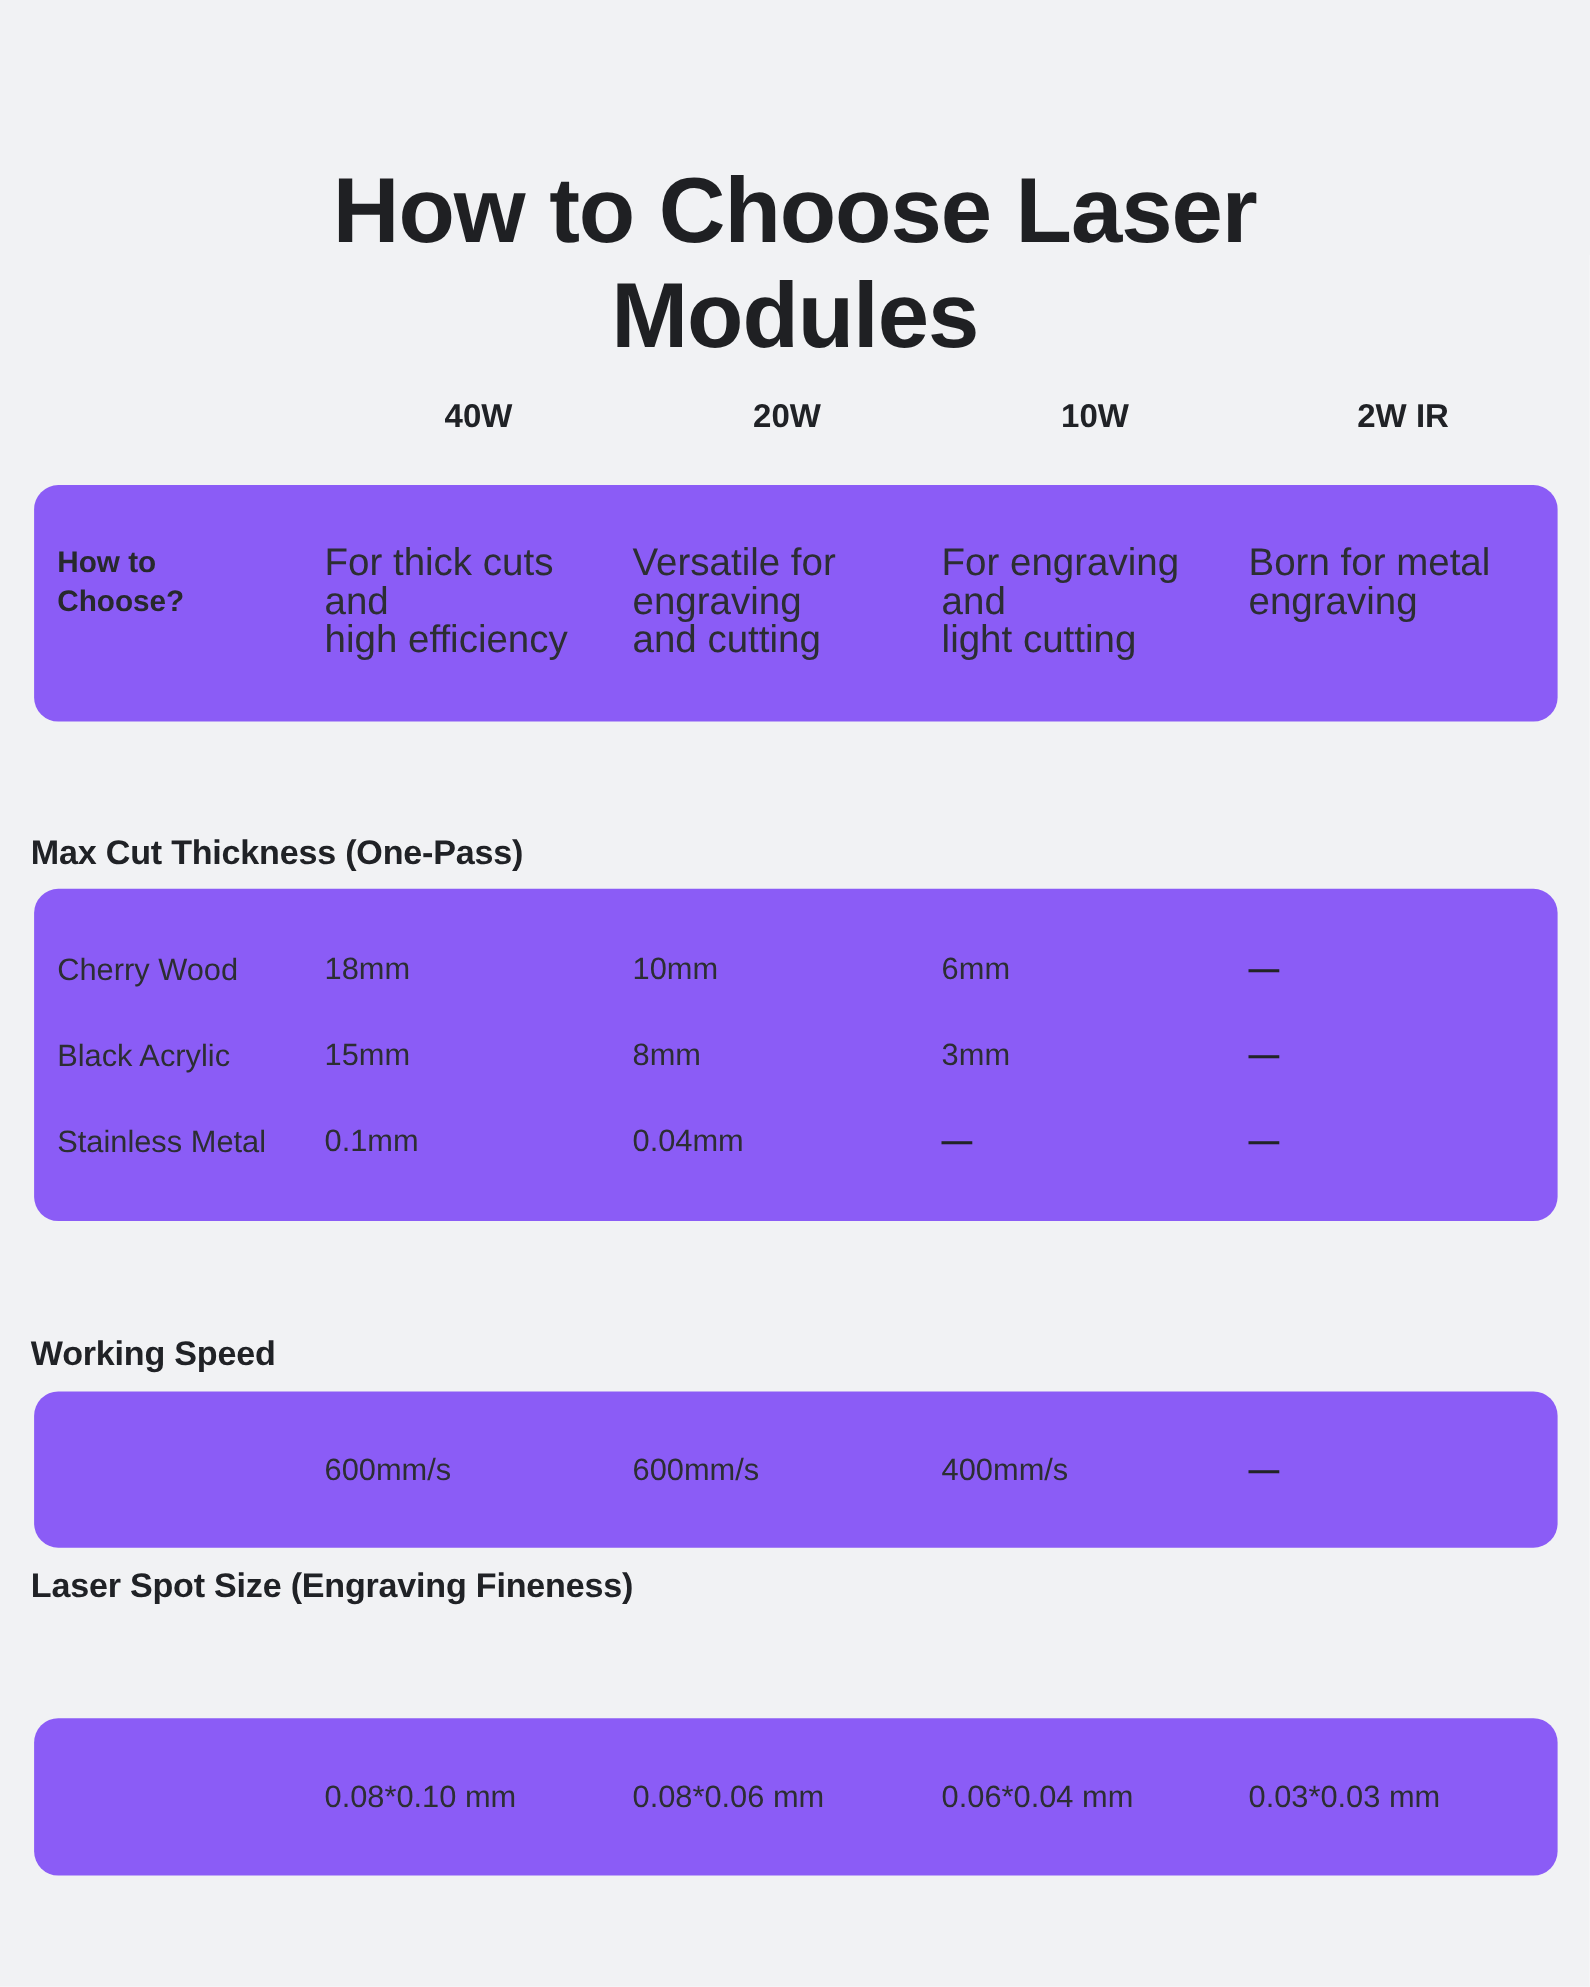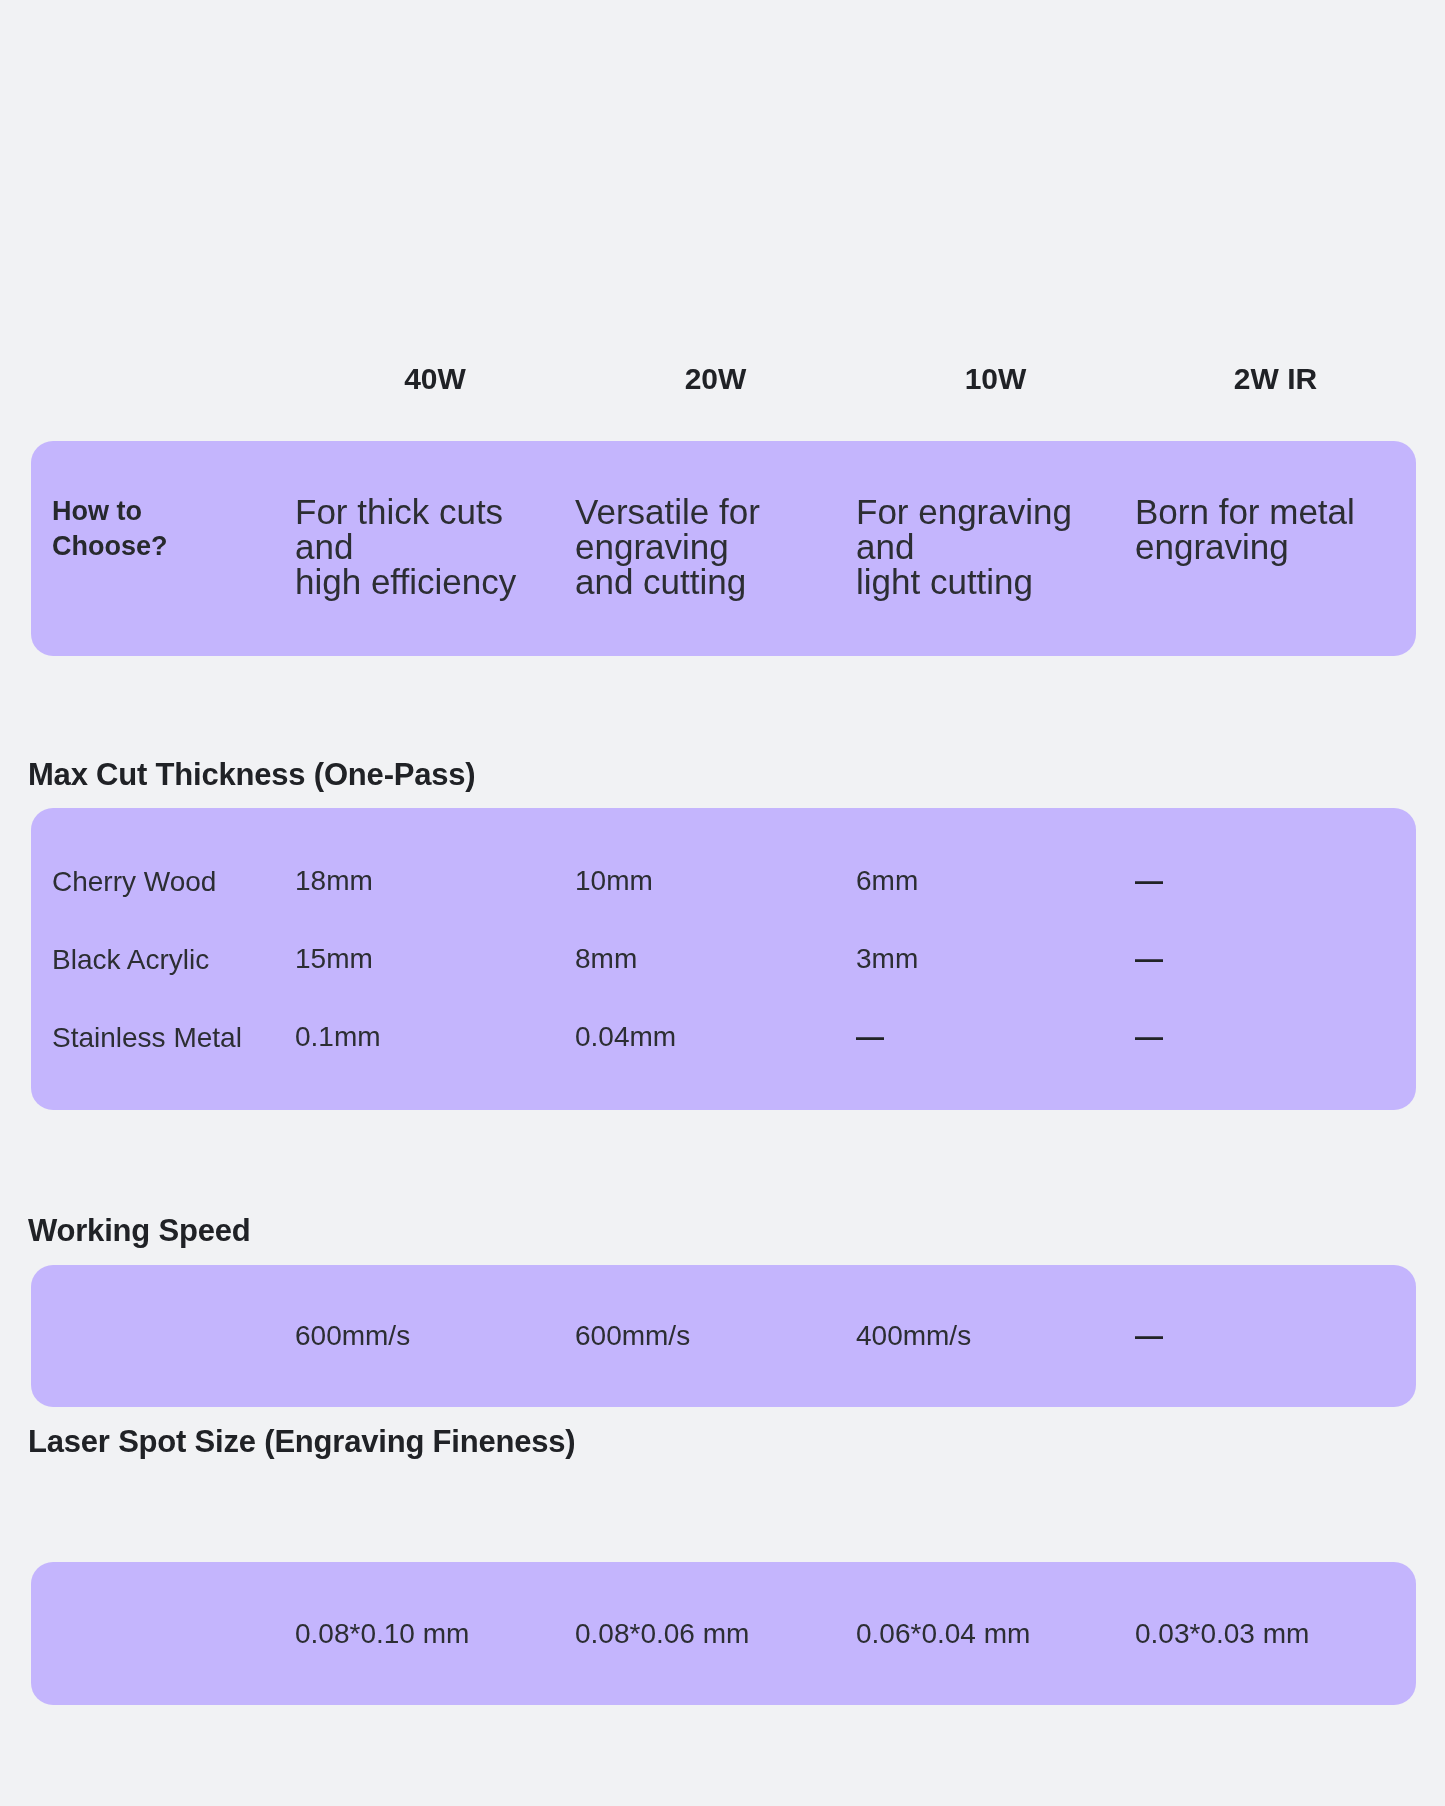--- a/index.html
+++ b/index.html
@@ -24,21 +24,21 @@
     grid-template-columns:243px 280px 281px 279px 1fr;
     align-items:center;
   }
   .col-headers{
     position:absolute;top:360px;left:31px;width:1385px;
     padding-left:21px;box-sizing:border-box;
     font-size:30px;font-weight:700;line-height:38px;color:#202226;text-align:center;
   }
   .band{
     position:absolute;left:31px;width:1385px;
-    background:#c4b5fd;border-radius:22px;
+    background:#8b5cf6;border-radius:22px;
     box-sizing:border-box;
   }
   .band-choose{top:441px;height:215px;}
   .band-choose .grid-row{
     padding-left:21px;align-items:start;padding-top:53px;
   }
   .band-maxcut{top:808px;height:302px;
     display:grid;grid-template-rows:repeat(3,1fr);
     padding:34px 0;
   }
@@ -65,20 +65,22 @@
     white-space:pre-line;
   }
   .val{font-size:28px;line-height:36px;}
   .dash{font-weight:700;color:#222427;}
 </style>
 </head>
 <body>
 
 <div class="page">
 
+  <h1 class="title">How to Choose Laser
+Modules</h1>
 
   <div class="col-headers grid-row">
     <div></div>
     <div>40W</div>
     <div>20W</div>
     <div>10W</div>
     <div>2W IR</div>
   </div>
 
   <div class="band band-choose">

